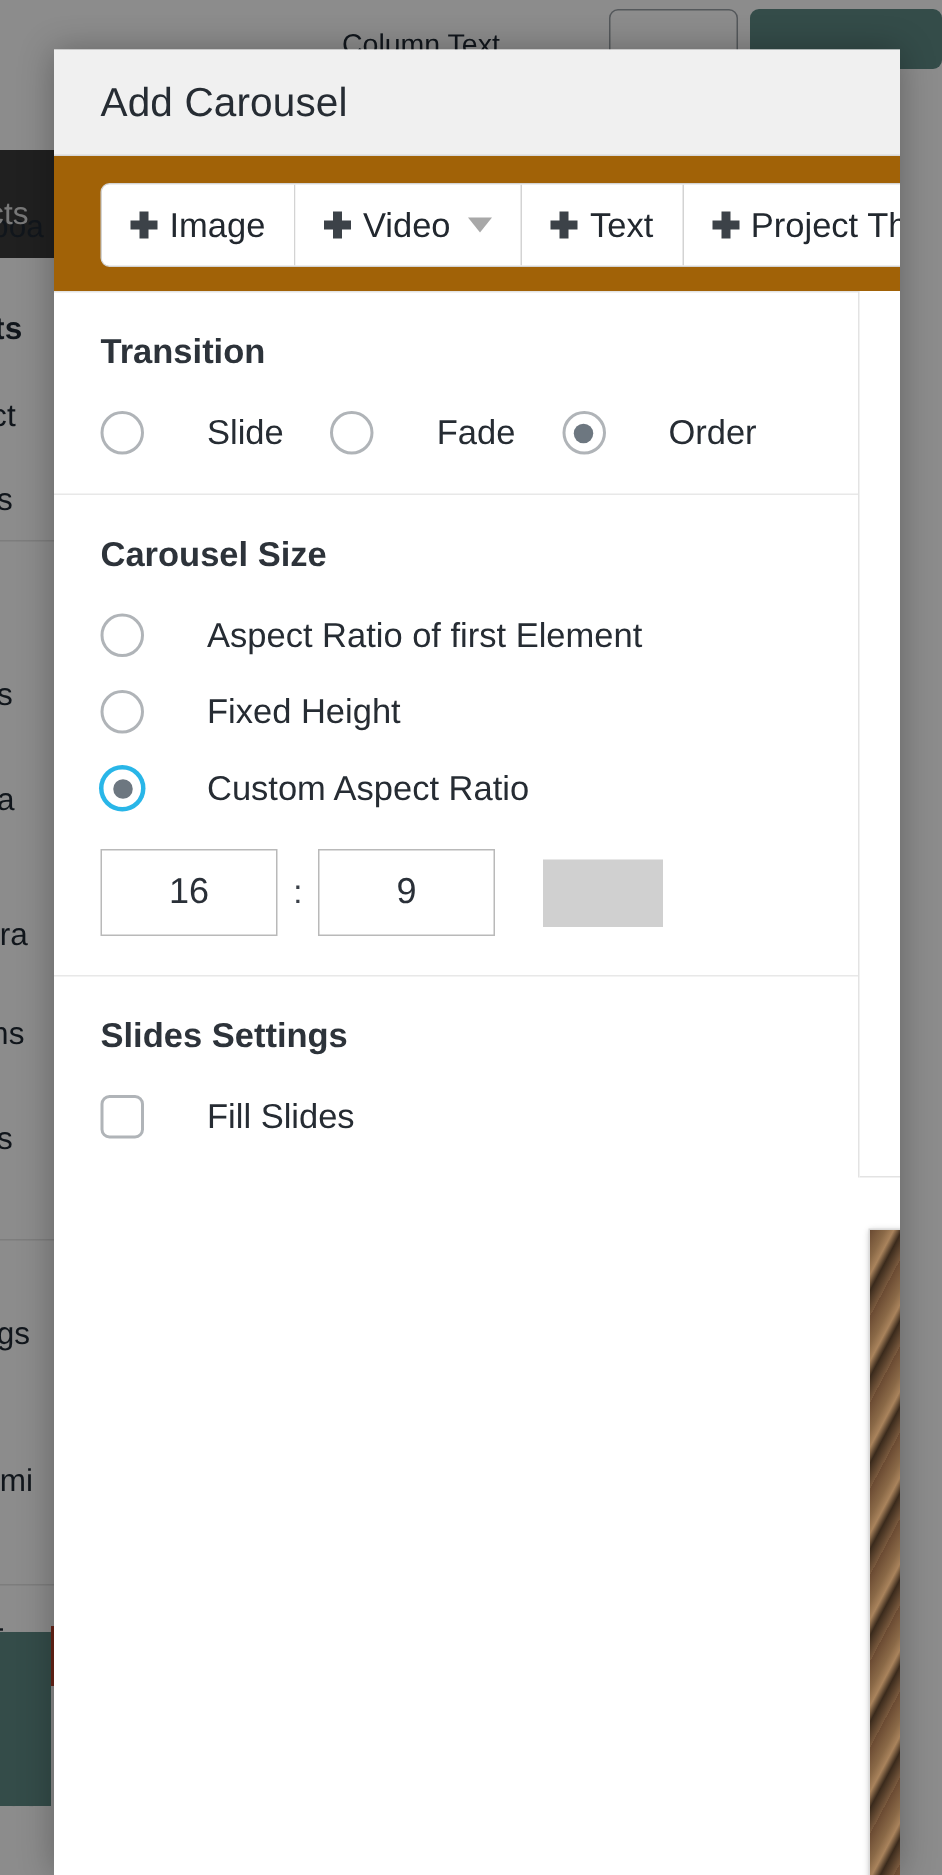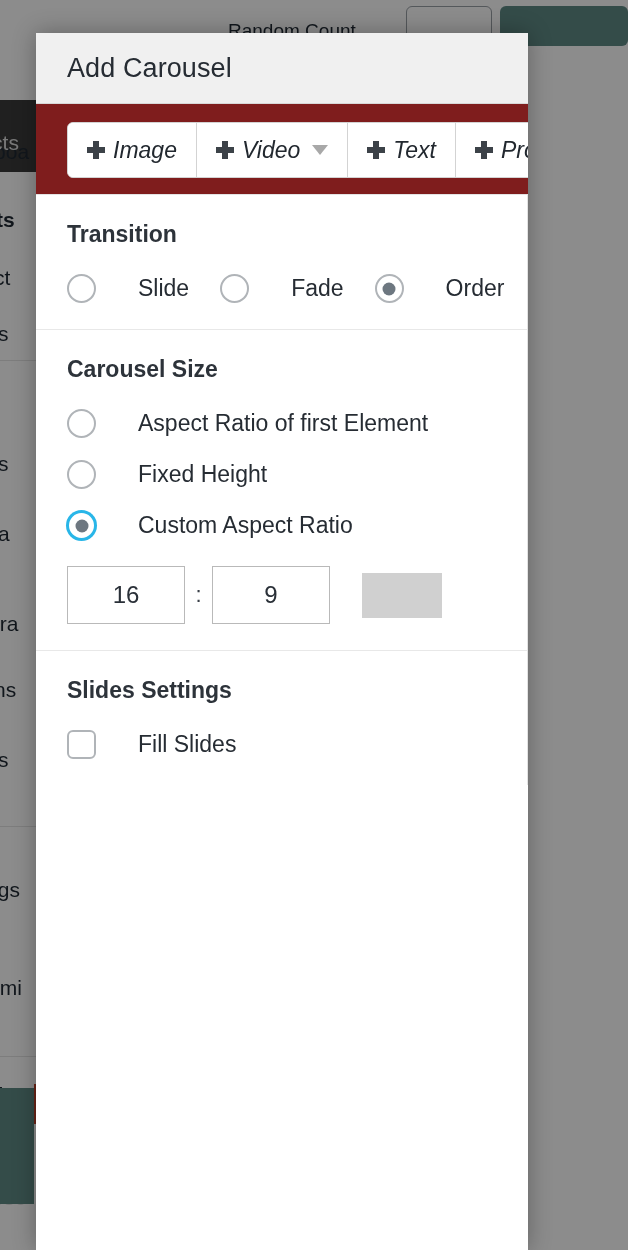--- a/index.html
+++ b/index.html
@@ -62,43 +62,42 @@
   
   #dim {
     position: absolute; inset: 0;
     background: rgba(0,0,0,0.45);
   }
 
   
   #modal {
     position: absolute;
     left: 36px; top: 33px;
-    width: 492px; height: 1217px;
+    width: 564px; height: 1217px;
     background: #ffffff;
     box-shadow: 0 0 22px rgba(0,0,0,.30);
     overflow: hidden;
   }
   .modal-header {
     height: 71px;
     background: #f0f0f0;
     border-bottom: 1px solid #d8d8d8;
     display: flex; align-items: center;
     padding-left: 31px;
   }
   .modal-title {
     font-size: 27px;
     color: #262c33;
     letter-spacing: .1px;
   }
 
   
   .toolbar {
     padding: 18px 12px 16px 31px;
-    background: #7f1d1d;
-    font-style: italic;
+    background: #a16207;
   }
   .btn-group {
     display: inline-flex;
     border: 1px solid #d3d3d3;
     border-radius: 6px;
     overflow: hidden;
     background: #fff;
     height: 56px;
   }
   .tb-btn {
@@ -266,21 +265,21 @@
       <div class="bg-side-text" style="left: -2px; top: 748px;">s</div>
       <div class="bg-side-text" style="left: -14px; top: 878px;">ngs</div>
       <div class="bg-side-text" style="left: -12px; top: 976px;">omi</div>
       <div class="bg-side-text" style="left: -10px; top: 1082px;">For</div>
       <div class="bg-side-text" style="left: -6px; top: 1140px;">pti</div>
       <div class="bg-side-text light" style="left: -8px; top: 1186px;">ose</div>
     </div>
 
   <div class="bg-topbar"></div>
   <div id="bg-top-labels-host">
-      <div class="bg-top-label" style="left: 228px;">Random Count</div>
+      <div class="bg-top-label" style="left: 228px;">Column Text</div>
       <div class="bg-top-label" style="left: 430px;">12</div>
       <div class="bg-top-label" style="left: 512px;">Column S</div>
     </div>
   <div class="bg-top-input" style="left:406px;"></div>
   <div class="bg-top-btn" id="bg-teal-btn" style="left: 500px; background: rgb(95, 138, 134);"></div>
 
   <div class="bg-divider" style="left:0px; top:360px; width:192px;"></div>
   <div class="bg-divider" style="left:0px; top:826px; width:192px;"></div>
   <div class="bg-divider" style="left:0px; top:1056px; width:192px;"></div>
   <div class="bg-accent-bar" id="bg-accent" style="left: 34px; top: 1084px; height: 40px; background: rgb(192, 67, 43);"></div>

